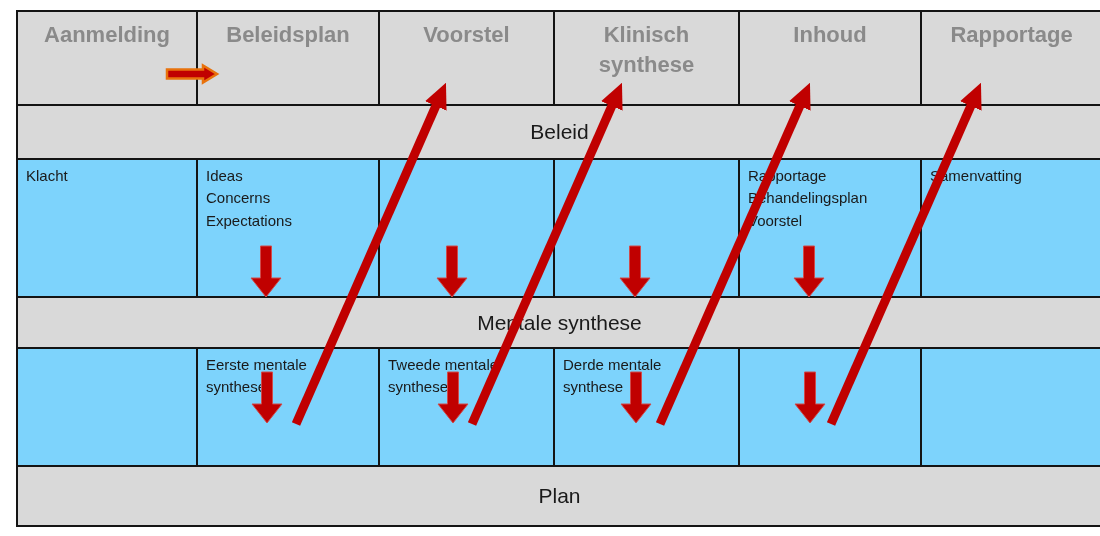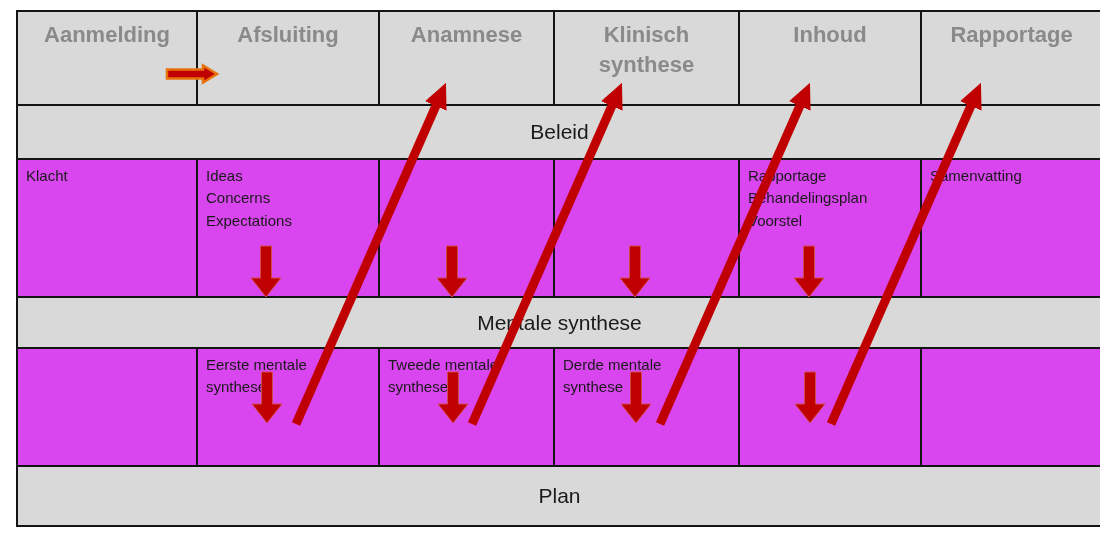--- a/index.html
+++ b/index.html
@@ -44,21 +44,21 @@
   tr.band-row td{
     background:var(--table-band-bg);
     color:var(--cell-text);
     font-size:21px;
     font-weight:400;
     text-align:center;
     vertical-align:middle;
     padding:2px 8px;
   }
   td.cell{
-    background:#d946ef;
+    background:#7dd3fc;
     color:var(--cell-text);
     font-size:15px;
     line-height:1.5;
   }
   .cell-text{white-space:pre-line;}
   svg.overlay{
     position:absolute;left:0;top:0;
     width:1100px;height:536px;
     pointer-events:none;
   }
@@ -77,22 +77,22 @@
       <col style="width:180px">
         <col style="width:182px">
         <col style="width:175px">
       <col style="width:185px">
         <col style="width:182px">
         <col style="width:181px">
     </colgroup>
     <tbody>
         <tr class="header-row" style="height:78px">
       <th><span>Aanmelding</span></th>
-      <th><span>Afsluiting</span></th>
-      <th><span>Anamnese</span></th>
+      <th><span>Beleidsplan</span></th>
+      <th><span>Voorstel</span></th>
       <th><span>Klinisch synthese</span></th>
       <th><span>Inhoud</span></th>
       <th><span>Rapportage</span></th>
     </tr>
     <tr class="band-row" style="height:45px">
       <td colspan="6">Beleid</td>
     </tr>
     <tr style="height:115px">
       <td class="cell"><span class="cell-text">Klacht</span></td>
       <td class="cell"><span class="cell-text">Ideas

